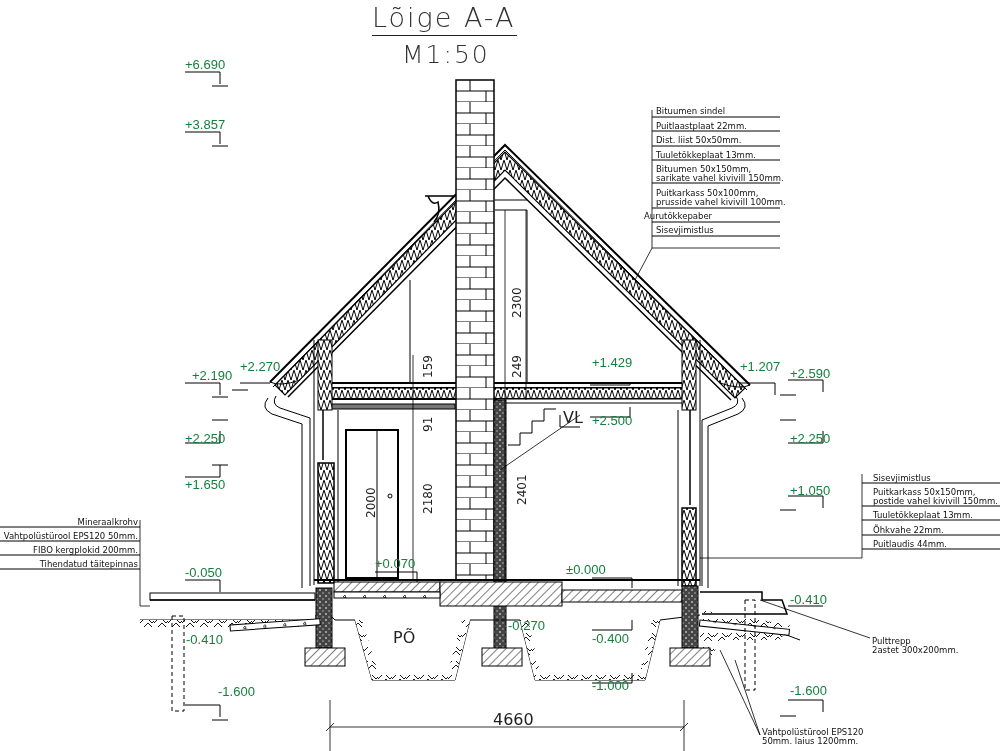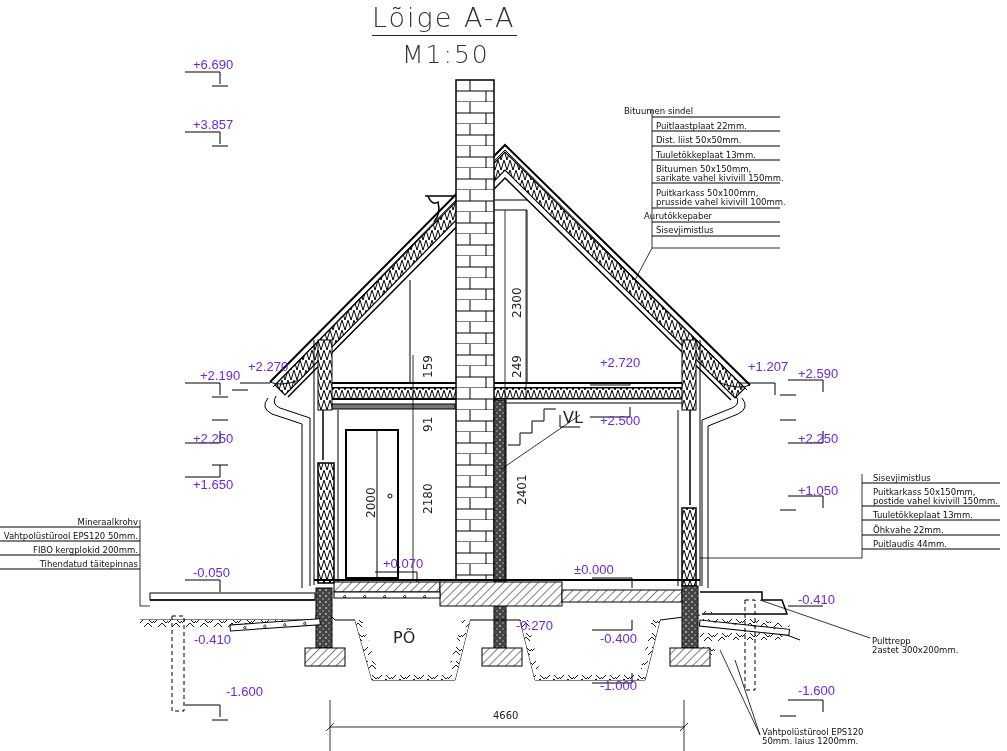--- a/index.html
+++ b/index.html
@@ -3,26 +3,26 @@
 <meta charset="utf-8">
 <style>
   html, body { margin: 0; padding: 0; background: #ffffff; }
   body { width: 1007px; height: 751px; position: relative; overflow: hidden;
          font-family: "DejaVu Sans", sans-serif; color: #000; }
   #drawing { position: absolute; left: 0; top: 0; width: 1007px; height: 751px; }
   .title { position: absolute; font-family: "DejaVu Sans", sans-serif; font-weight: 200;
            color: #333; letter-spacing: 2px; }
   .title-main { left: 372px; top: 2px; font-size: 27px; border-bottom: 1.5px solid #222; padding: 0 2px 2px 0; }
   .title-scale { left: 402px; top: 40px; font-size: 25px; }
-  .lvl { position: absolute; font-family: "Liberation Sans", sans-serif; font-size: 13px; color: #6d28d9; line-height: 13px; white-space: nowrap; margin-left: 8px; }
+  .lvl { position: absolute; font-family: "Liberation Sans", sans-serif; font-size: 13px; color: #15803d; line-height: 13px; white-space: nowrap; }
   .note { position: absolute; font-family: "DejaVu Sans", sans-serif; font-size: 8.5px; color: #111; line-height: 10px; white-space: nowrap; }
   .note-r { text-align: right; }
   .dimv { position: absolute; font-family: "DejaVu Sans", sans-serif; font-size: 12px; color: #222;
           transform: rotate(-90deg); transform-origin: left top; white-space: nowrap; }
-  .dimh { position: absolute; font-family: "DejaVu Sans", sans-serif; font-size: 10px; color: #222; }
+  .dimh { position: absolute; font-family: "DejaVu Sans", sans-serif; font-size: 16px; color: #222; }
   .tag { position: absolute; font-family: "DejaVu Sans", sans-serif; font-size: 16px; color: #222; }
 </style>
 </head>
 <body>
 
 <svg id="drawing" viewBox="0 0 1007 751" xmlns="http://www.w3.org/2000/svg">
   <defs>
     <pattern id="brick" width="42" height="22" patternUnits="userSpaceOnUse" x="456" y="80">
       <rect width="42" height="22" fill="#fff"></rect>
       <line x1="0" y1="11" x2="42" y2="11" stroke="#000" stroke-width="1"></line>
@@ -225,21 +225,21 @@
 <div class="lvl" style="left:185px;top:118px">+3.857</div>
 <div class="lvl" style="left:192px;top:369px">+2.190</div>
 <div class="lvl" style="left:240px;top:360px">+2.270</div>
 <div class="lvl" style="left:185px;top:432px">+2.250</div>
 <div class="lvl" style="left:185px;top:478px">+1.650</div>
 <div class="lvl" style="left:185px;top:566px">-0.050</div>
 <div class="lvl" style="left:186px;top:633px">-0.410</div>
 <div class="lvl" style="left:218px;top:685px">-1.600</div>
 <div class="lvl" style="left:375px;top:557px">+0.070</div>
 <div class="lvl" style="left:508px;top:619px">-0.270</div>
-<div class="lvl" style="left:592px;top:356px">+2.720</div>
+<div class="lvl" style="left:592px;top:356px">+1.429</div>
 <div class="lvl" style="left:592px;top:414px">+2.500</div>
 <div class="lvl" style="left:566px;top:563px">±0.000</div>
 <div class="lvl" style="left:592px;top:632px">-0.400</div>
 <div class="lvl" style="left:592px;top:679px">-1.000</div>
 <div class="lvl" style="left:740px;top:360px">+1.207</div>
 <div class="lvl" style="left:790px;top:367px">+2.590</div>
 <div class="lvl" style="left:790px;top:432px">+2.250</div>
 <div class="lvl" style="left:790px;top:484px">+1.050</div>
 <div class="lvl" style="left:790px;top:593px">-0.410</div>
 <div class="lvl" style="left:790px;top:684px">-1.600</div>
@@ -249,21 +249,21 @@
 <div class="dimv" style="left:510px;top:378px">249</div>
 <div class="dimv" style="left:421px;top:432px">91</div>
 <div class="dimv" style="left:364px;top:518px">2000</div>
 <div class="dimv" style="left:421px;top:514px">2180</div>
 <div class="dimv" style="left:515px;top:505px">2401</div>
 <div class="dimh" style="left:493px;top:710px">4660</div>
 
 <div class="tag" style="left:563px;top:408px">VL</div>
 <div class="tag" style="left:393px;top:628px">PÕ</div>
 
-<div class="note" style="left:624px;top:106px">Bituumen sindel</div>
+<div class="note" style="left:656px;top:106px">Bituumen sindel</div>
 <div class="note" style="left:656px;top:121px">Puitlaastplaat 22mm.</div>
 <div class="note" style="left:656px;top:135px">Dist. liist 50x50mm.</div>
 <div class="note" style="left:656px;top:150px">Tuuletõkkeplaat 13mm.</div>
 <div class="note" style="left:656px;top:164px">Bituumen 50x150mm,</div>
 <div class="note" style="left:656px;top:173px">sarikate vahel kivivill 150mm.</div>
 <div class="note" style="left:656px;top:188px">Puitkarkass 50x100mm,</div>
 <div class="note" style="left:656px;top:197px">prusside vahel kivivill 100mm.</div>
 <div class="note" style="left:644px;top:211px">Aurutõkkepaber</div>
 <div class="note" style="left:656px;top:225px">Sisevjimistlus</div>
 

